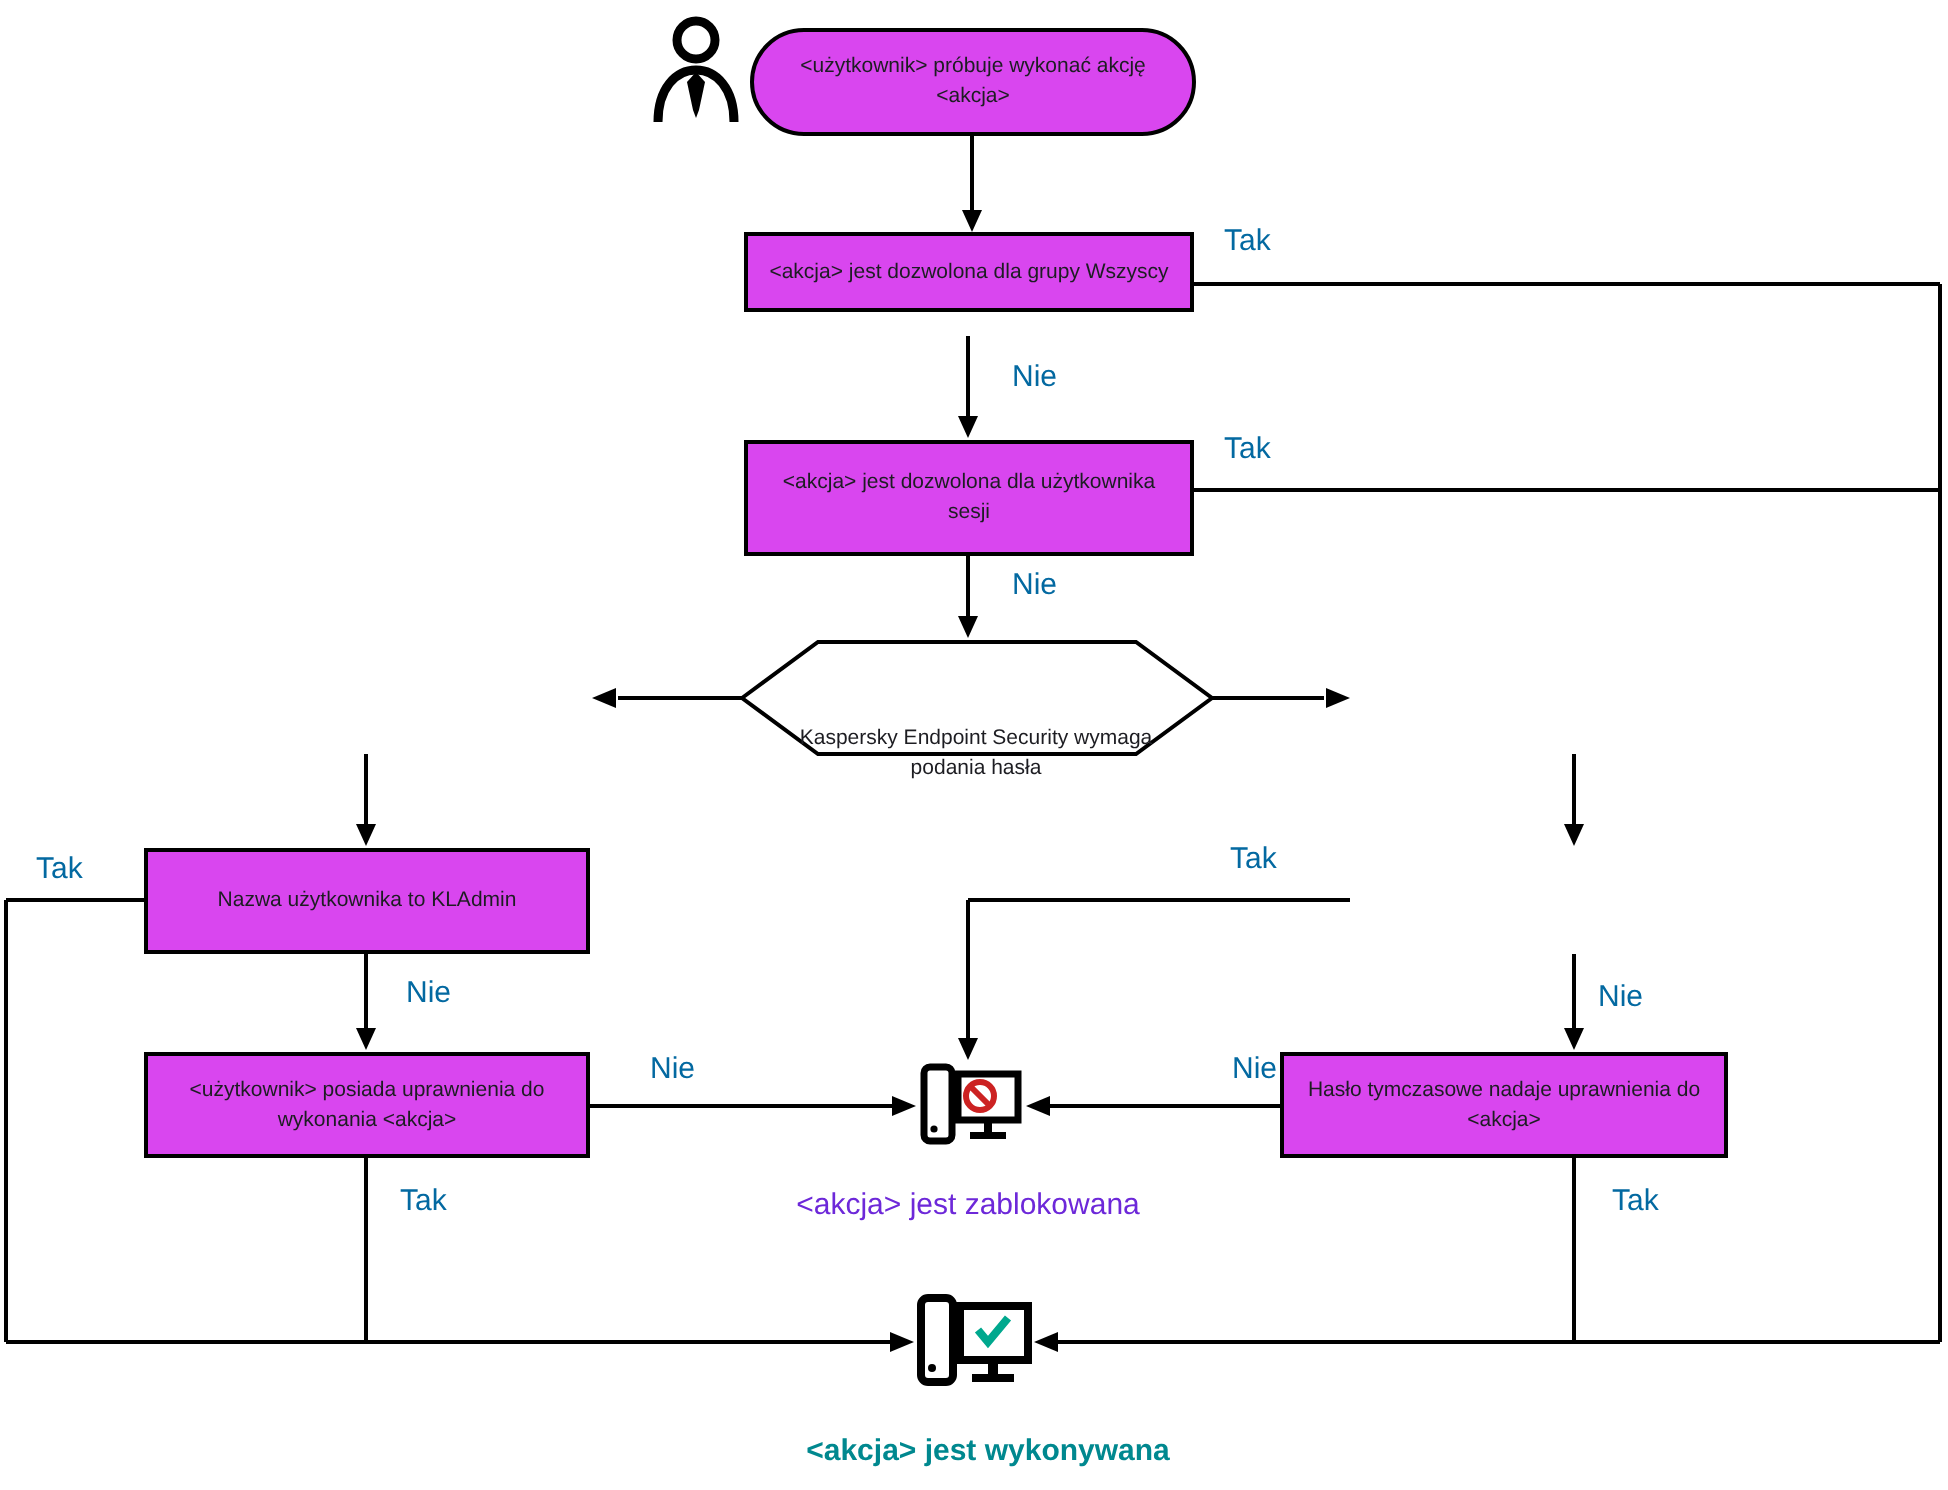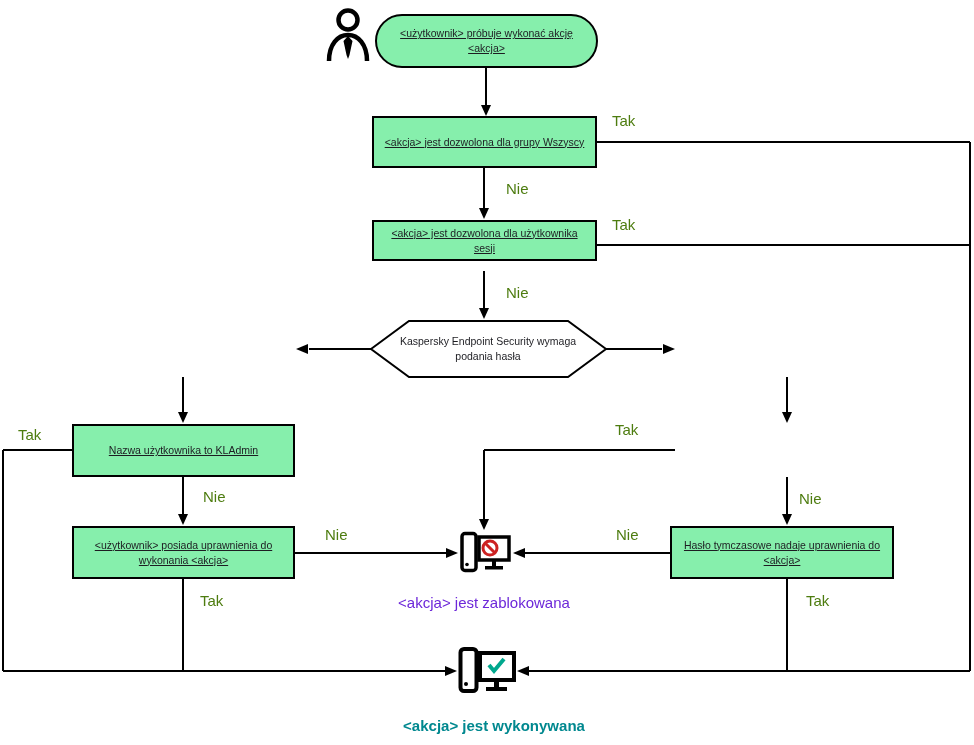--- a/index.html
+++ b/index.html
@@ -1,31 +1,31 @@
 <!DOCTYPE html>
 <html><head>
 <meta charset="utf-8">
 <style>
   html,body{margin:0;padding:0;background:#ffffff;}
   #canvas{
     position:relative;width:974px;height:745px;background:#ffffff;
     font-family:"Liberation Sans",sans-serif;color:#1d1d22;overflow:hidden;
   }
   .node{
-    position:absolute;border:2px solid #000;background:#86efac;
+    position:absolute;border:2px solid #000;background:#d946ef;
     display:flex;align-items:center;justify-content:center;text-align:center;
-    font-size:10.5px;line-height:1.4;padding:2px 8px;box-sizing:border-box;text-decoration:underline;
+    font-size:10.5px;line-height:1.4;padding:2px 8px;box-sizing:border-box;
   }
   .oval{border-radius:28px;}
   .hex-text{
     position:absolute;display:flex;align-items:center;justify-content:center;
-    text-align:center;font-size:10.5px;line-height:1.4;
+    text-align:center;font-size:10.5px;line-height:1.4;margin-top:28px;
   }
   .edge-label{
-    position:absolute;font-size:15px;color:#4d7c0f;white-space:nowrap;
+    position:absolute;font-size:15px;color:#0369a1;white-space:nowrap;
   }
   .status-label{
     position:absolute;font-size:15px;text-align:center;white-space:nowrap;
   }
   .blocked-label{color:#6d28d9;}
   .executed-label{color:#00888f;font-weight:bold;}
   svg.lines{position:absolute;left:0;top:0;}
   .icon{position:absolute;}
 </style>
 </head>
@@ -96,40 +96,40 @@
   <svg class="icon" style="left:326px;top:7px" width="44" height="56" viewBox="0 0 44 56">
     <circle cx="22" cy="13" r="9.5" fill="none" stroke="#000" stroke-width="4.5"></circle>
     <path d="M3,54 C3,37 12,28 22,28 C32,28 41,37 41,54" fill="none" stroke="#000" stroke-width="4.5"></path>
     <polygon points="22,29 17.5,34 20.5,48 22,52 23.5,48 26.5,34" fill="#000"></polygon>
   </svg>
 
   <div class="node oval" style="left:375px;top:14px;width:223px;height:54px">
     <span>&lt;użytkownik&gt; próbuje wykonać akcję &lt;akcja&gt;</span>
   </div>
 
-  <div class="node" style="left:372px;top:116px;width:225px;height:52px">
+  <div class="node" style="left:372px;top:116px;width:225px;height:40px">
     <span>&lt;akcja&gt; jest dozwolona dla grupy Wszyscy</span>
   </div>
 
-  <div class="node" style="left:372px;top:220px;width:225px;height:41px">
+  <div class="node" style="left:372px;top:220px;width:225px;height:58px">
     <span>&lt;akcja&gt; jest dozwolona dla użytkownika sesji</span>
   </div>
 
   <div class="hex-text" style="left:398px;top:323px;width:180px;height:52px">
     <span>Kaspersky Endpoint Security wymaga podania hasła</span>
   </div>
 
   <div class="node" style="left:72px;top:526px;width:223px;height:53px">
     <span>&lt;użytkownik&gt; posiada uprawnienia do wykonania &lt;akcja&gt;</span>
   </div>
   <div class="node" style="left:72px;top:424px;width:223px;height:53px">
     <span>Nazwa użytkownika to KLAdmin</span>
   </div>
 
-  <div class="node" style="left:670px;top:526px;width:224px;height:53px">
+  <div class="node" style="left:640px;top:526px;width:224px;height:53px">
     <span>Hasło tymczasowe nadaje uprawnienia do &lt;akcja&gt;</span>
   </div>
 
   <div class="edge-label" style="left:612px;top:112px">Tak</div>
   <div class="edge-label" style="left:506px;top:180px">Nie</div>
   <div class="edge-label" style="left:612px;top:216px">Tak</div>
   <div class="edge-label" style="left:506px;top:284px">Nie</div>
   <div class="edge-label" style="left:18px;top:426px">Tak</div>
   <div class="edge-label" style="left:203px;top:488px">Nie</div>
   <div class="edge-label" style="left:615px;top:421px">Tak</div>

